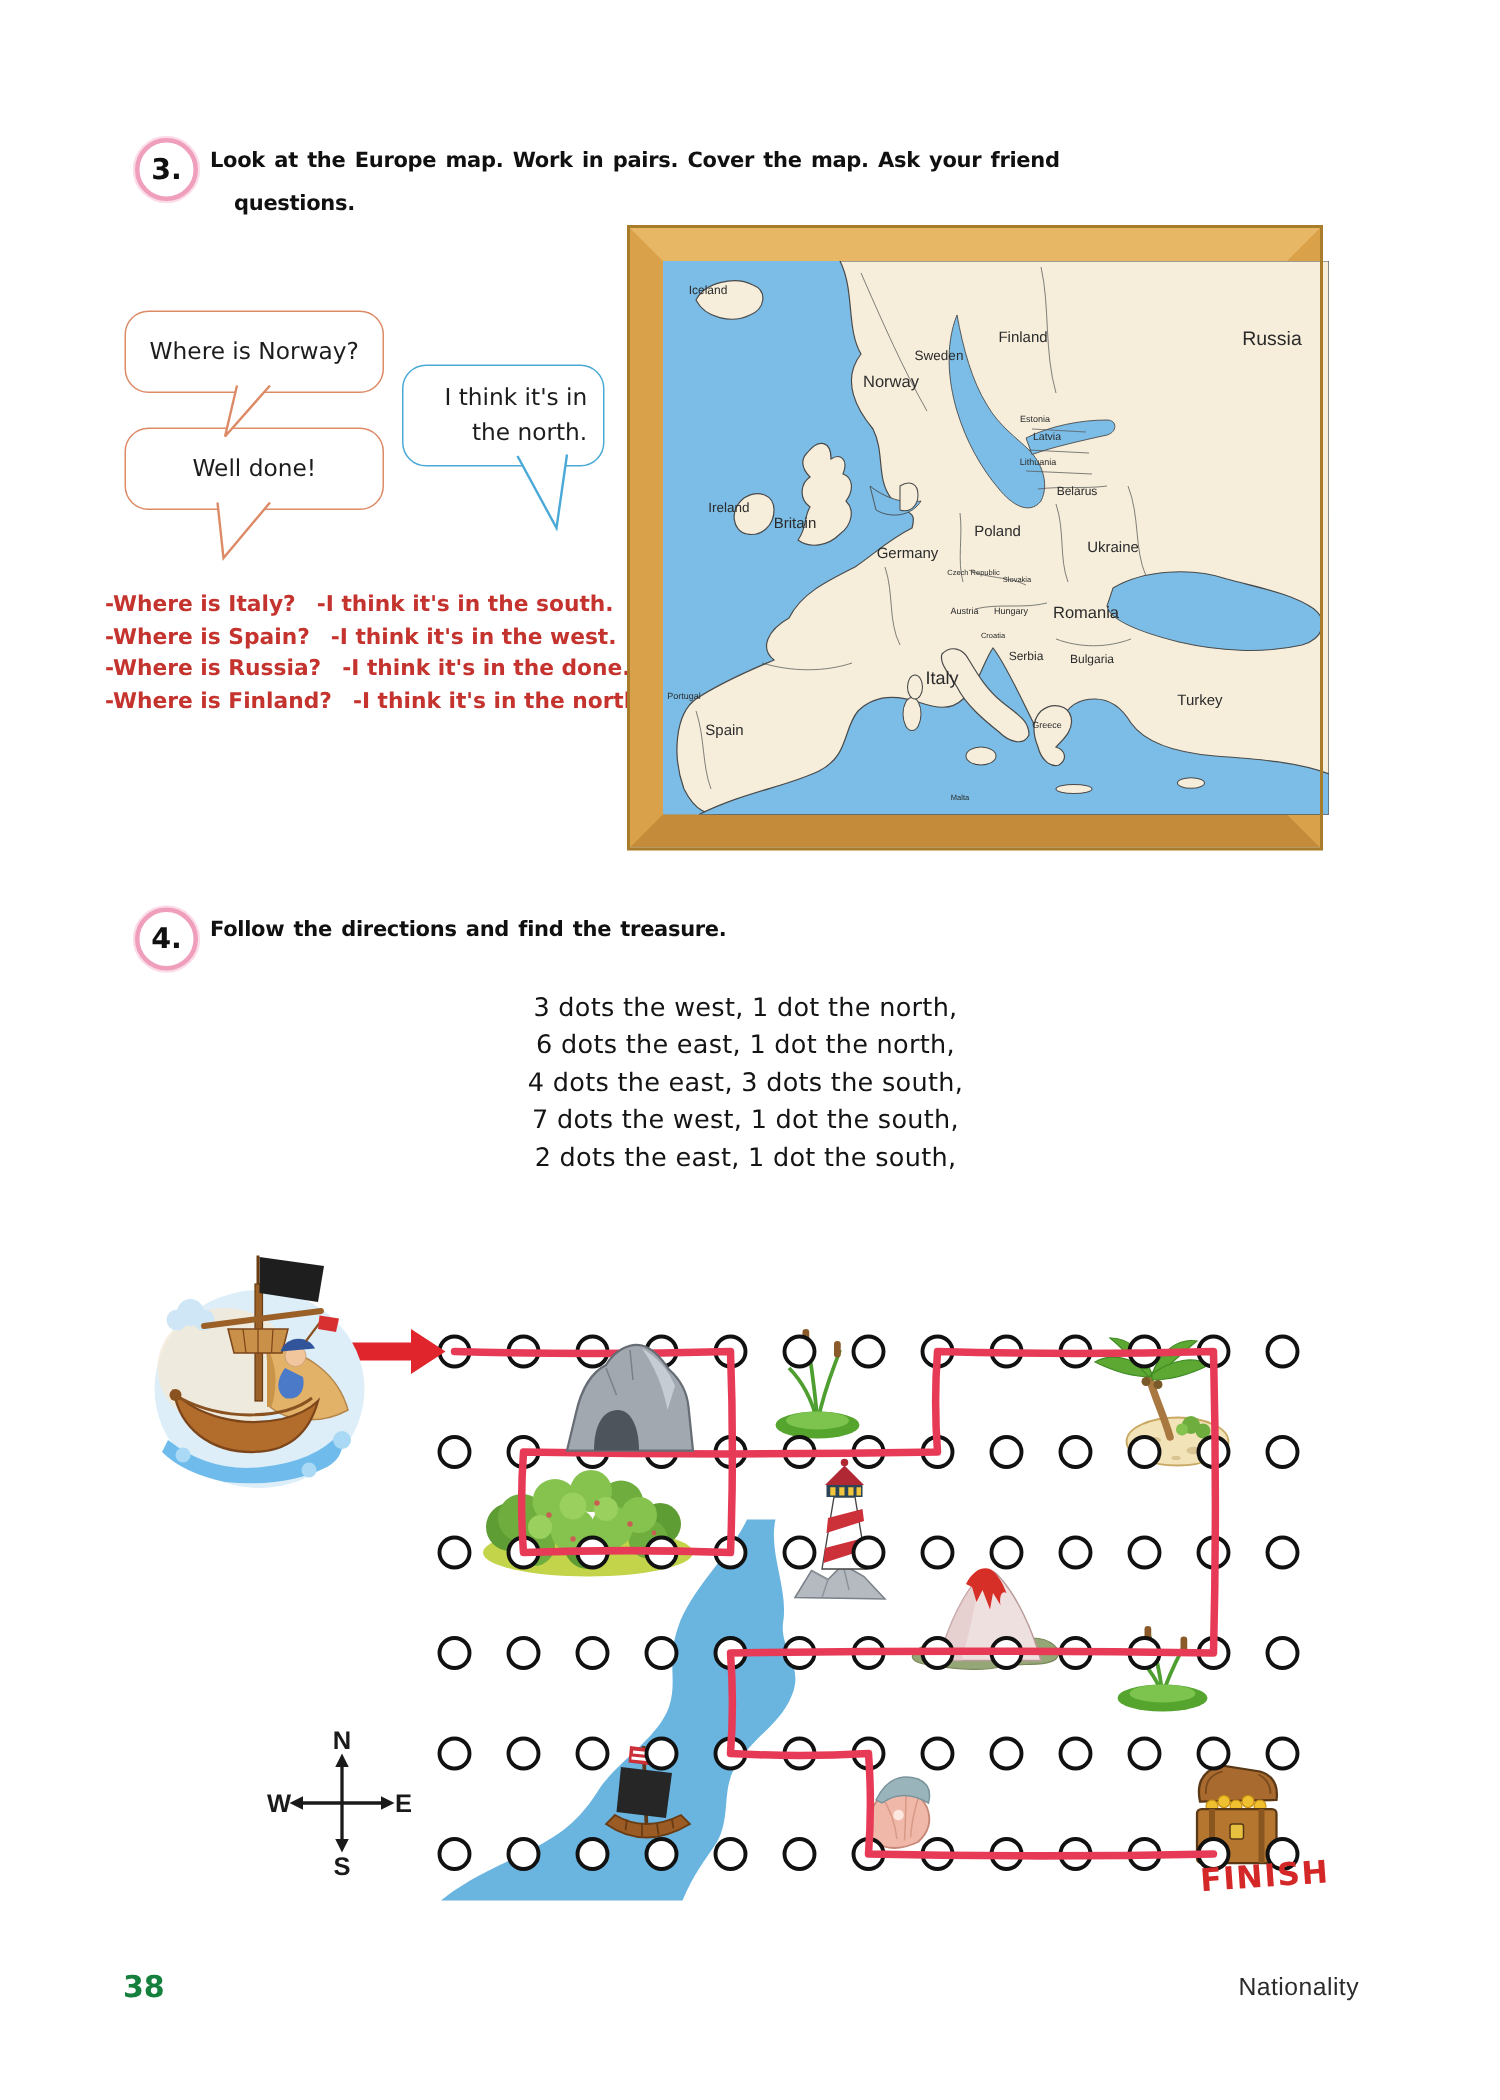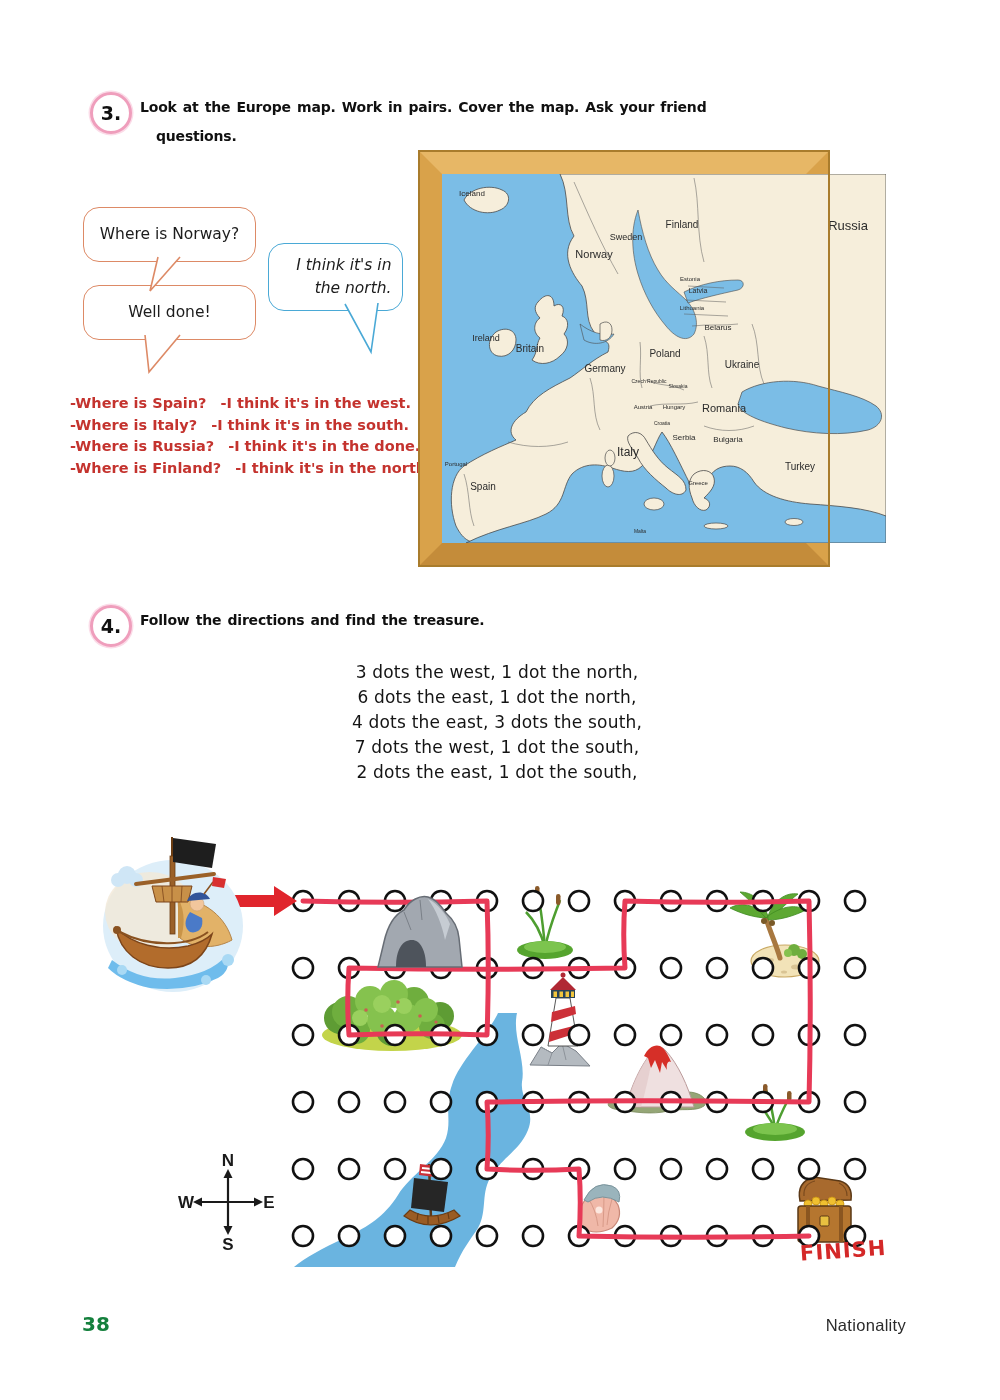--- a/index.html
+++ b/index.html
@@ -7,25 +7,25 @@
         font-family:"DejaVu Sans",sans-serif;overflow:hidden;}
   .num-badge{position:absolute;width:36px;height:36px;border-radius:50%;
     border:3px solid #ef9ebc;background:#fff;display:flex;align-items:center;justify-content:center;
     font-weight:bold;font-size:19px;color:#101010;box-shadow:0 0 0 1.5px #fbdce8;}
   .ex-title{position:absolute;font-weight:bold;font-size:14px;color:#101010;
     letter-spacing:-0.2px;word-spacing:1.5px;white-space:nowrap;}
   .bubble{position:absolute;background:#fff;border-radius:16px;display:flex;
     align-items:center;justify-content:center;text-align:right;
     font-size:15.5px;color:#1c1c1c;line-height:23px;}
   .bubble.orange{border:1.6px solid #dd8a66;}
-  .bubble.blue{border:1.6px solid #4aa9d6;font-style:italic;}
+  .bubble.blue{border:1.6px solid #4aa9d6;}
   .qa-block{position:absolute;left:70px;top:393px;}
   .qa-line{font-size:14.5px;line-height:21.5px;color:#c4332e;font-weight:600;white-space:nowrap;}
   .qa-line .a{margin-left:14px;}
-  .map-frame{position:absolute;left:420px;top:152px;width:408px;height:413px;
+  .map-frame{position:absolute;left:420px;top:152px;width:460px;height:413px;
     box-sizing:border-box;border:22px solid;
     border-color:#e7b766 #d9a24a #c48c3a #d9a24a;
     outline:2px solid #a97c2c;
     box-shadow:inset 0 0 0 2px #a97c2c;background:#7bbde6;text-decoration:underline;}
   .map-frame svg{display:block;width:444px;height:369px;}
   .dir-block{position:absolute;left:247px;top:660px;width:500px;text-align:center;}
   .dir-line{font-size:17px;line-height:25px;color:#141414;letter-spacing:0.2px;}
   .treasure-svg{position:absolute;left:0;top:820px;width:1000px;height:480px;}
   .finish{position:absolute;left:800px;top:1238px;width:110px;
     font-size:21px;font-weight:bold;color:#d42828;letter-spacing:1px;
@@ -56,22 +56,22 @@
   <div class="bubble blue" style="left:268px;top:243px;width:133px;height:66px;">
     <span style="display:block;width:112px;">I think it's in the north.</span>
   </div>
   <svg class="tails" viewBox="0 0 350 200">
     <path d="M88,62 L80,96 L110,62" fill="#ffffff" stroke="#dd8a66" stroke-width="1.6"></path>
     <path d="M75,140 L79,177 L110,140" fill="#ffffff" stroke="#dd8a66" stroke-width="1.6"></path>
     <path d="M275,109 L301,157 L308,108" fill="#ffffff" stroke="#4aa9d6" stroke-width="1.6"></path>
   </svg>
 
   <div class="qa-block" id="qa-list" style="color: rgb(196, 51, 46);">
+      <div class="qa-line"><span class="q">-Where is Italy?</span><span class="a">-I think it's in the south.</span></div>
       <div class="qa-line"><span class="q">-Where is Spain?</span><span class="a">-I think it's in the west.</span></div>
-      <div class="qa-line"><span class="q">-Where is Italy?</span><span class="a">-I think it's in the south.</span></div>
       <div class="qa-line"><span class="q">-Where is Russia?</span><span class="a">-I think it's in the done.</span></div>
       <div class="qa-line"><span class="q">-Where is Finland?</span><span class="a">-I think it's in the north.</span></div>
     </div>
 
   <div class="map-frame">
     <svg id="europe-map" viewBox="0 0 444 369">
       <rect x="0" y="0" width="444" height="369" fill="#7bbde6"></rect>
 
       <path fill="#f6eedb" stroke="#4a4a4a" stroke-width="0.8" d="M118,0 C128,20 122,45 132,62 C118,80 130,100 140,112 C148,128 142,145 152,158
            C160,170 170,164 166,178 C150,186 140,196 128,204 C108,214 92,222 84,238

